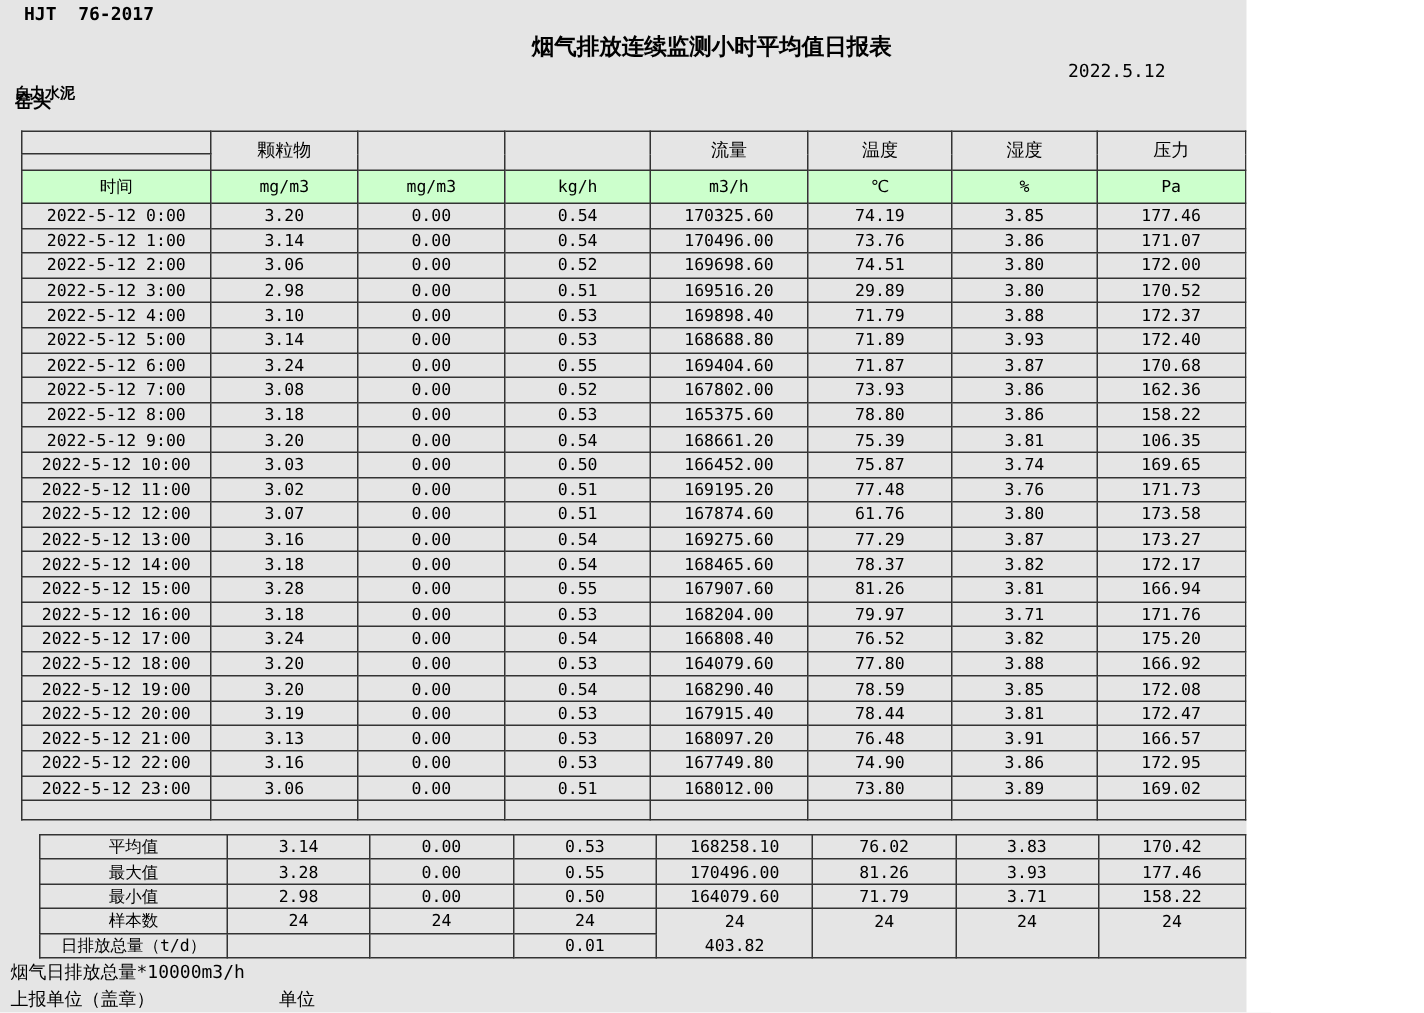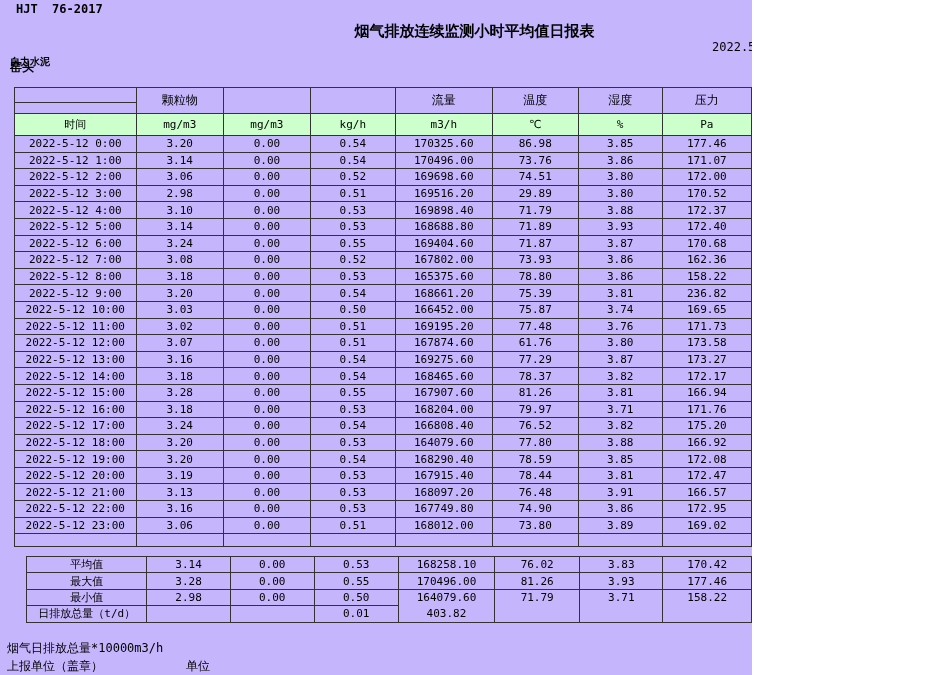--- a/index.html
+++ b/index.html
@@ -1,17 +1,17 @@
 <!DOCTYPE html>
 <html><head>
 <meta charset="utf-8">
 <style>
   html,body{margin:0;padding:0;background:#fff;}
   .page{
-    position:relative;width:752px;height:675px;background:#c4b5fd;
+    position:relative;width:831px;height:675px;background:#e5e5e5;
     font-family:"DejaVu Sans Mono","DejaVu Sans",sans-serif;color:#000;overflow:hidden;
   }
   .std-code{position:absolute;left:16px;top:2px;font-size:12px;font-weight:bold;white-space:pre;}
   .title{position:absolute;left:0;top:22px;width:949px;text-align:center;font-size:15px;font-weight:bold;}
   .company{position:absolute;left:10px;top:39px;font-size:10px;font-weight:bold;margin-top:16px;}
   .location{position:absolute;left:10px;top:59px;font-size:12px;font-weight:bold;}
   .date{position:absolute;left:712px;top:40px;font-size:12px;}
 
   table.rpt{
     position:absolute;left:14px;border-collapse:collapse;table-layout:fixed;
@@ -91,21 +91,21 @@
         <td>Pa</td>
       </tr>
     </thead>
     <tbody id="data-body">
         <tr>
           <td>2022-5-12 0:00</td>
           <td>3.20</td>
           <td>0.00</td>
           <td>0.54</td>
           <td>170325.60</td>
-          <td>86.98</td>
+          <td>74.19</td>
           <td>3.85</td>
           <td>177.46</td>
         </tr>
         <tr>
           <td>2022-5-12 1:00</td>
           <td>3.14</td>
           <td>0.00</td>
           <td>0.54</td>
           <td>170496.00</td>
           <td>73.76</td>
@@ -183,21 +183,21 @@
           <td>158.22</td>
         </tr>
         <tr>
           <td>2022-5-12 9:00</td>
           <td>3.20</td>
           <td>0.00</td>
           <td>0.54</td>
           <td>168661.20</td>
           <td>75.39</td>
           <td>3.81</td>
-          <td>236.82</td>
+          <td>106.35</td>
         </tr>
         <tr>
           <td>2022-5-12 10:00</td>
           <td>3.03</td>
           <td>0.00</td>
           <td>0.50</td>
           <td>166452.00</td>
           <td>75.87</td>
           <td>3.74</td>
           <td>169.65</td>
@@ -383,20 +383,30 @@
           <td>最小值</td>
           <td>2.98</td>
           <td>0.00</td>
           <td>0.50</td>
           <td>164079.60</td>
           <td>71.79</td>
           <td>3.71</td>
           <td>158.22</td>
         </tr>
         <tr>
+          <td>样本数</td>
+          <td>24</td>
+          <td>24</td>
+          <td>24</td>
+          <td class="nb-b">24</td>
+          <td class="nb-b">24</td>
+          <td class="nb-b">24</td>
+          <td class="nb-b">24</td>
+        </tr>
+        <tr>
           <td>日排放总量（t/d）</td>
           <td></td>
           <td></td>
           <td>0.01</td>
           <td class="nb-t">403.82</td>
           <td class="nb-t"></td>
           <td class="nb-t"></td>
           <td class="nb-t"></td>
         </tr>
       </tbody>

